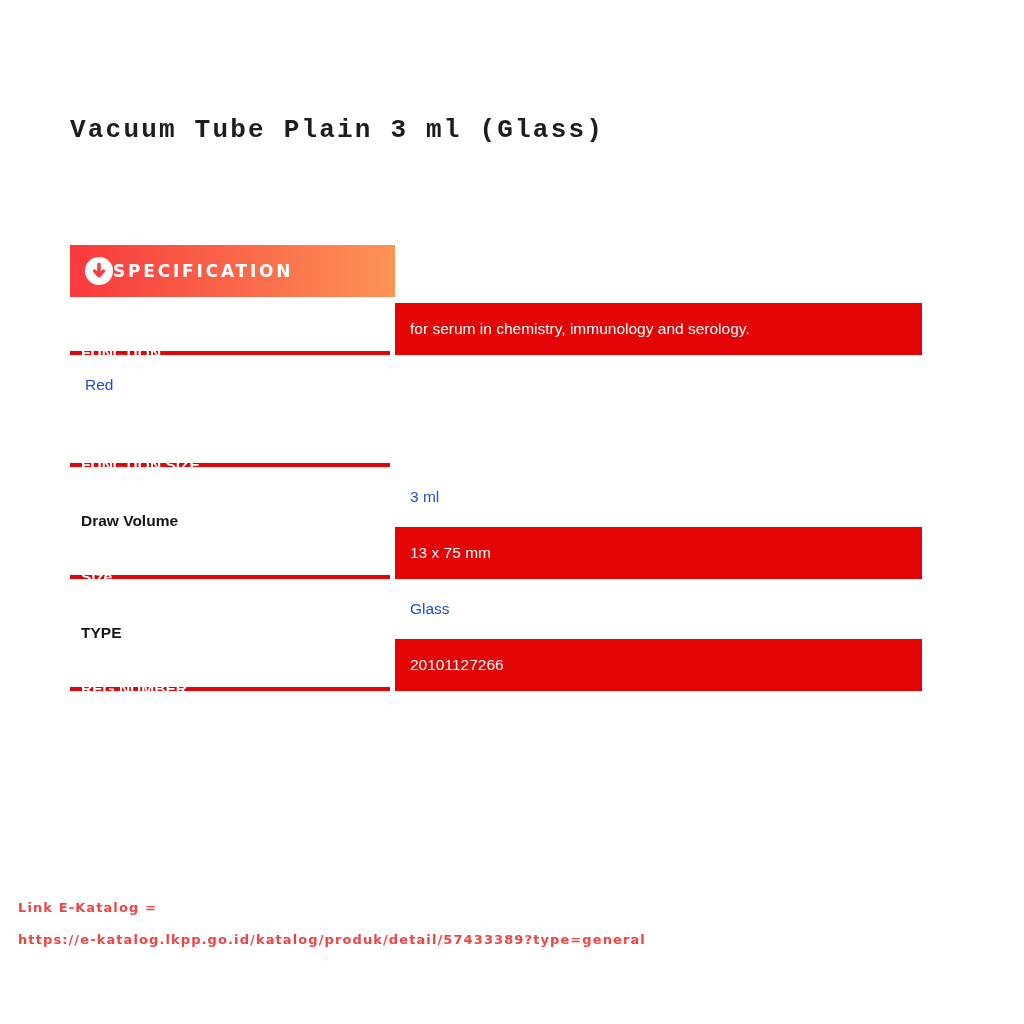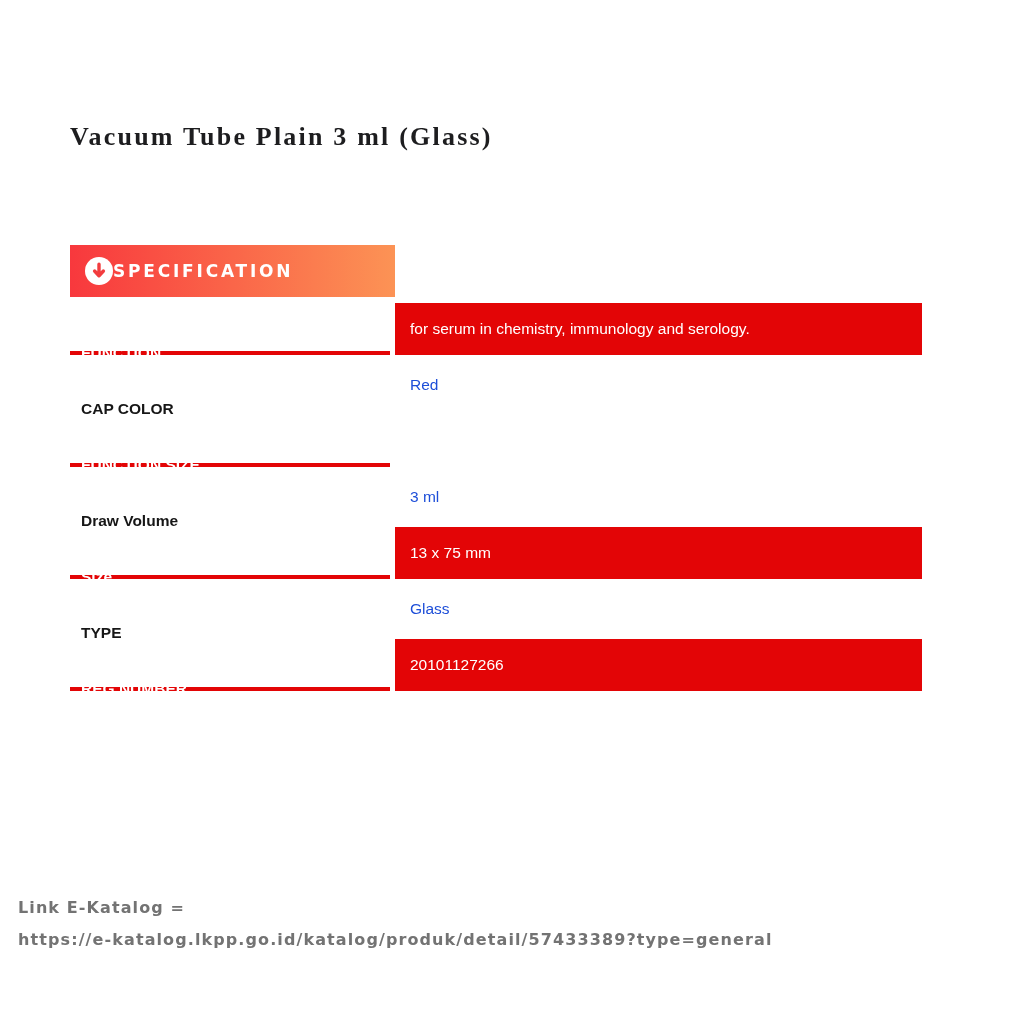--- a/index.html
+++ b/index.html
@@ -10,22 +10,22 @@
     width: 1024px;
     height: 1024px;
     background: #ffffff;
     overflow: hidden;
   }
 
   
   .page-title {
     position: absolute;
     left: 70px;
-    top: 122px;
-    font-family: Liberation Serif, serif;
+    top: 115px;
+    font-family: Liberation Mono, monospace;
     font-size: 26px;
     font-weight: bold;
     letter-spacing: 2.2px;
     color: #1d1d1f;
     white-space: nowrap;
   }
 
   
   .spec-header {
     position: absolute;
@@ -98,24 +98,24 @@
   .row.white .cell-label { color: #161616; }
   .row.white .cell-value { color: #1d4ed8; }
 
   
   .footer-link {
     position: absolute;
     left: 18px;
     top: 892px;
     font-family: "DejaVu Sans", sans-serif;
     font-weight: bold;
-    font-size: 16px;
+    font-size: 13px;
     letter-spacing: 1.1px;
     line-height: 32px;
-    color: #737373;
+    color: #ef4444;
     white-space: nowrap;
   }
 </style>
 </head>
 <body>
 
 <div class="canvas">
 
   <div class="page-title">Vacuum Tube Plain 3 ml (Glass)</div>
 
@@ -128,21 +128,20 @@
     </span>
     <span class="spec-header-label">SPECIFICATION</span>
   </div>
 
   <div class="spec-table">
     <div class="row red">
       <div class="cell-label">FUNCTION</div>
       <div class="cell-value">for serum in chemistry, immunology and serology.</div>
     </div>
     <div class="row white">
-      <div class="cell-label">CAP COLOR</div>
       <div class="cell-value">Red</div>
     </div>
     <div class="row red">
       <div class="cell-label">FUNCTION SIZE</div>
     </div>
     <div class="row white">
       <div class="cell-label">Draw Volume</div>
       <div class="cell-value">3 ml</div>
     </div>
     <div class="row red">

